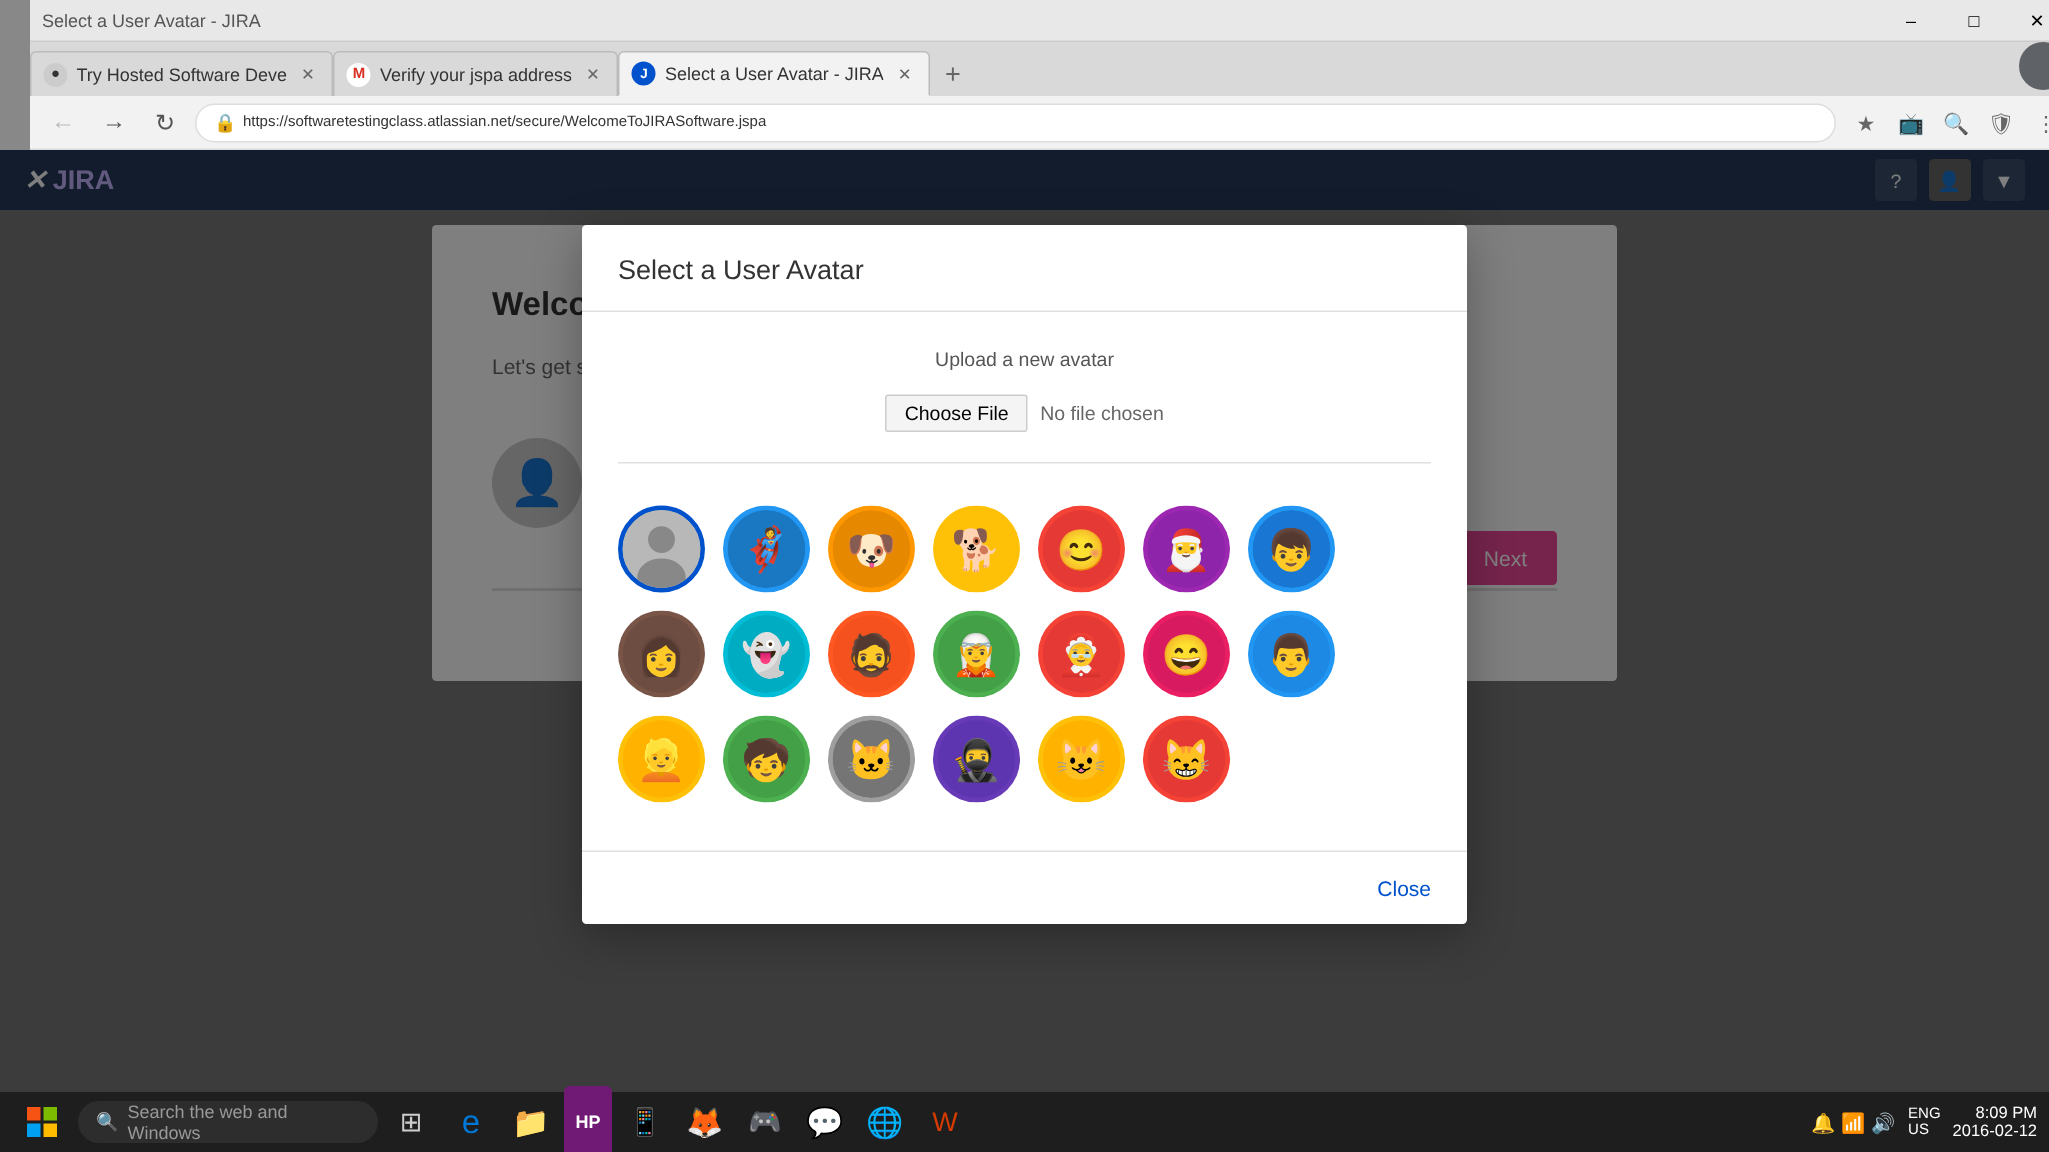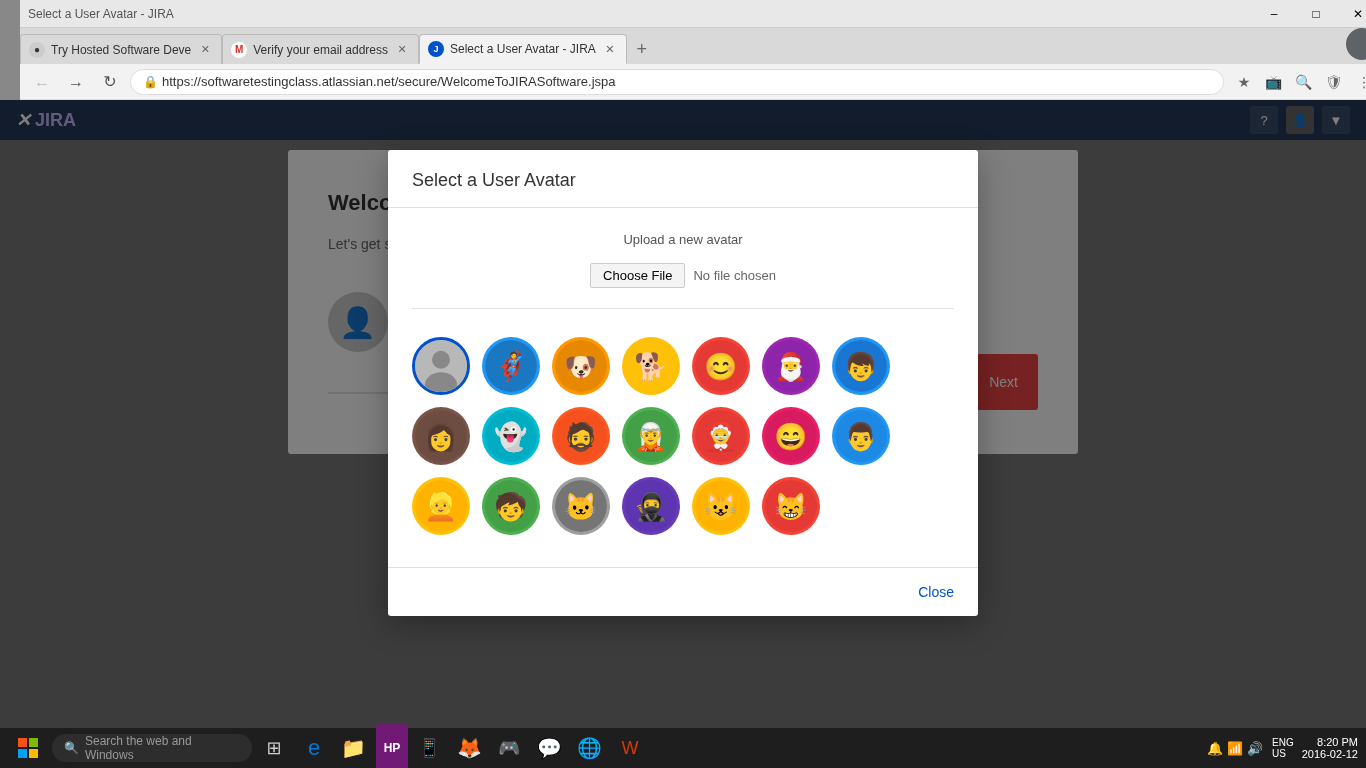--- a/index.html
+++ b/index.html
@@ -40,21 +40,21 @@
     .jira-header { position: absolute; top: 0; left: 0; right: 0; height: 40px; background: #253858; display: flex; align-items: center; padding: 0 16px; z-index: 10; }
     .jira-logo { color: white; font-size: 18px; font-weight: bold; display: flex; align-items: center; gap: 4px; }
     .jira-header-right { margin-left: auto; display: flex; gap: 8px; }
     .jira-header-btn { width: 28px; height: 28px; background: rgba(255,255,255,0.1); border-radius: 3px; display: flex; align-items: center; justify-content: center; color: white; font-size: 13px; cursor: pointer; }
 
     
     .main-panel { position: absolute; top: 50px; left: 50%; transform: translateX(-50%); width: 790px; background: white; border-radius: 3px; padding: 40px; }
     .welcome-title { font-size: 22px; color: #333; margin-bottom: 20px; }
     .let-get-started { font-size: 14px; color: #666; }
     .avatar-placeholder { width: 60px; height: 60px; background: #ccc; border-radius: 50%; display: flex; align-items: center; justify-content: center; margin: 20px 0; }
-    .next-btn { position: absolute; right: 40px; top: 50%; background: #ef4444; color: white; border: none; padding: 20px 20px; border-radius: 3px; cursor: pointer; font-size: 14px; }
+    .next-btn { position: absolute; right: 40px; top: 50%; background: #ec4899; color: white; border: none; padding: 10px 20px; border-radius: 3px; cursor: pointer; font-size: 14px; }
 
     
     .modal-overlay { position: absolute; top: 0; left: 0; right: 0; bottom: 0; background: rgba(0,0,0,0.5); z-index: 100; display: flex; align-items: flex-start; justify-content: center; padding-top: 50px; }
 
     
     .modal { background: white; border-radius: 3px; width: 590px; box-shadow: 0 8px 32px rgba(0,0,0,0.3); }
     .modal-header { padding: 20px 24px 16px; border-bottom: 1px solid #e0e0e0; }
     .modal-title { font-size: 18px; color: #333; font-weight: 400; }
     .modal-body { padding: 24px; }
     .upload-section { text-align: center; margin-bottom: 20px; padding-bottom: 20px; border-bottom: 1px solid #e0e0e0; }
@@ -101,40 +101,40 @@
   <div class="tabs-bar">
 
     <div class="tab">
       <div class="tab-favicon chrome">●</div>
       <span style="flex:1; overflow:hidden; white-space:nowrap; text-overflow:ellipsis; font-size:12px;">Try Hosted Software Deve</span>
       <span class="tab-close">✕</span>
     </div>
 
     <div class="tab">
       <div class="tab-favicon gmail">M</div>
-      <span style="flex:1; overflow:hidden; white-space:nowrap; text-overflow:ellipsis; font-size:12px;">Verify your email address</span>
+      <span style="flex:1; overflow:hidden; white-space:nowrap; text-overflow:ellipsis; font-size:12px;">Verify your jspa address</span>
       <span class="tab-close">✕</span>
     </div>
 
     <div class="tab active">
       <div class="tab-favicon jira" style="font-size:9px;">J</div>
       <span style="flex:1; overflow:hidden; white-space:nowrap; text-overflow:ellipsis; font-size:12px;">Select a User Avatar - JIRA</span>
       <span class="tab-close">✕</span>
     </div>
     <div class="new-tab-btn">+</div>
     <div class="profile-icon"></div>
   </div>
 
   <div class="address-bar">
     <button class="nav-btn disabled">←</button>
     <button class="nav-btn">→</button>
     <button class="nav-btn">↻</button>
     <div class="url-bar">
       <span class="url-lock">🔒</span>
-      <span style="font-size:13px; color:#333;">https://softwaretestingclass.atlassian.net/secure/WelcomeToJIRASoftware.jspa</span>
+      <span style="font-size:10px; color:#333;">https://softwaretestingclass.atlassian.net/secure/WelcomeToJIRASoftware.jspa</span>
     </div>
     <div class="toolbar-icons">
       <div class="toolbar-icon">★</div>
       <div class="toolbar-icon">📺</div>
       <div class="toolbar-icon">🔍</div>
       <div class="toolbar-icon">🛡</div>
       <div class="toolbar-icon">⋮</div>
     </div>
   </div>
 </div>
@@ -342,17 +342,17 @@
   <div class="taskbar-icon" style="color:#d83b01; font-size:18px;">W</div>
   <div class="taskbar-right">
     <div class="system-icons">
       <span class="sys-icon">🔔</span>
       <span class="sys-icon">📶</span>
       <span class="sys-icon">🔊</span>
     </div>
     <span class="taskbar-lang" style="font-size:10px; white-space:pre;">ENG
 US</span>
     <div class="taskbar-time">
-      <div>8:20 PM</div>
+      <div>8:09 PM</div>
       <div>2016-02-12</div>
     </div>
   </div>
 </div>
 
 </body></html>

